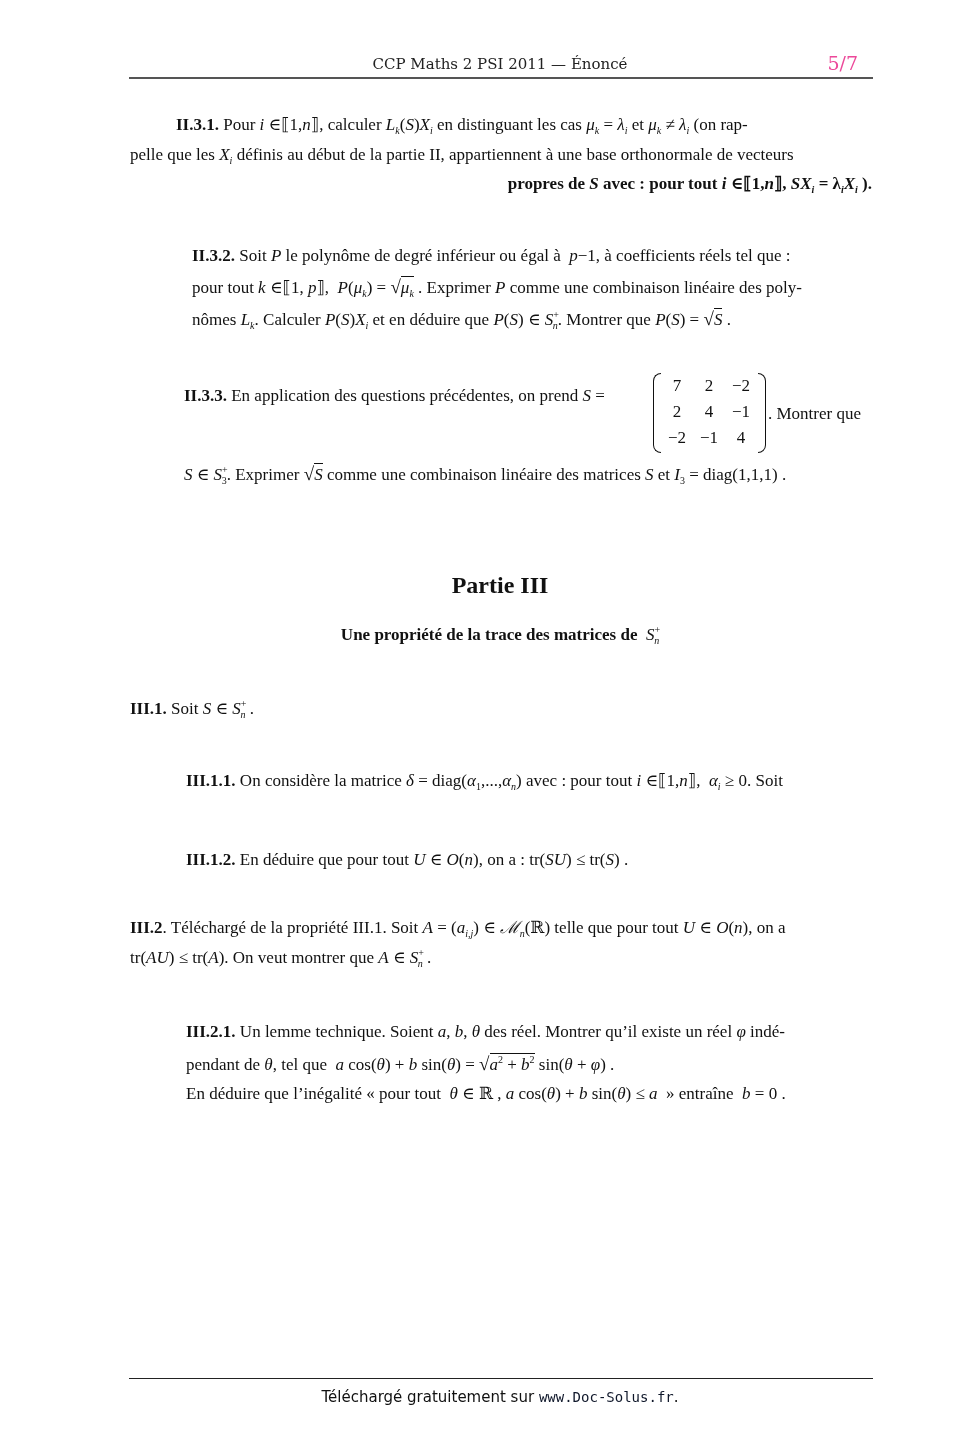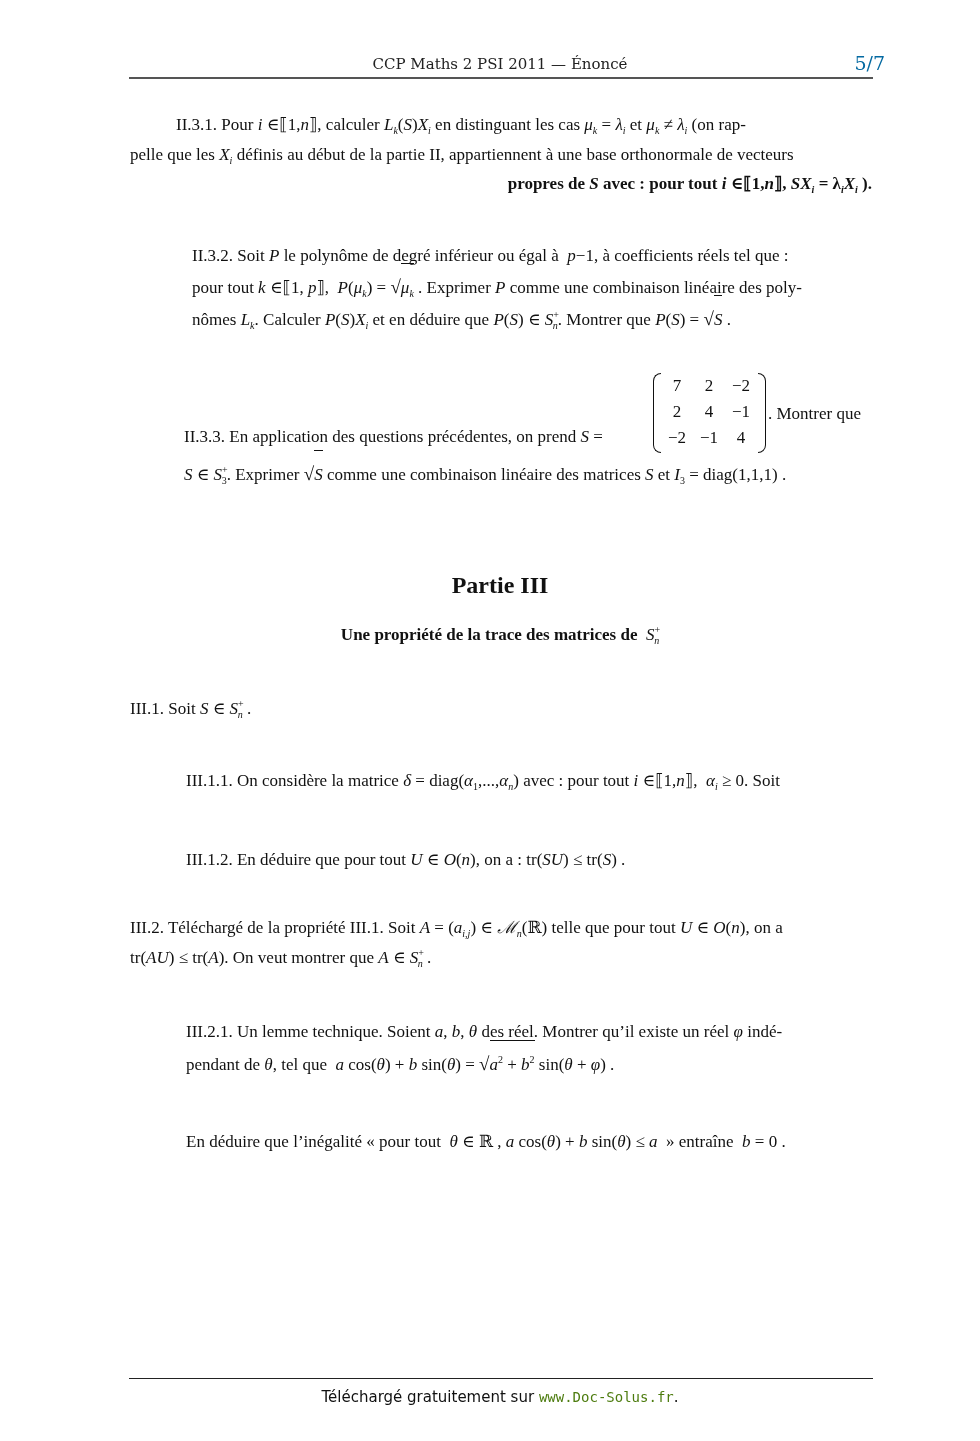--- a/index.html
+++ b/index.html
@@ -7,34 +7,34 @@
     width: 980px; height: 1441px; position: relative; overflow: hidden;
     font-family: "Liberation Serif", "DejaVu Serif", serif;
     color: #111; font-size: 17px;
   }
   .abs { position: absolute; }
   .header-title {
     left: 0; width: 1000px; top: 55px; text-align: center;
     font-family: "DejaVu Serif", "Liberation Serif", serif; font-size: 15px; color: #222;
   }
   .page-num {
-    right: 95px; top: 52px; font-family: "DejaVu Serif", serif; font-size: 19px; color: #0369a1;
+    right: 122px; top: 52px; font-family: "DejaVu Serif", serif; font-size: 19px; color: #ec4899;
   }
   .header-rule { left: 129px; width: 744px; top: 77px; height: 2px; background: #555; }
   .footer-rule { left: 129px; width: 744px; top: 1378px; height: 1px; background: #222; }
   .footer {
     left: 0; width: 1000px; top: 1388px; text-align: center;
     font-family: "DejaVu Sans", "Liberation Sans", sans-serif; font-size: 15px; color: #111;
   }
-  .footer .link { font-family: "DejaVu Sans Mono", "Liberation Mono", monospace; color: #4d7c0f; font-size: 14px; }
+  .footer .link { font-family: "DejaVu Sans Mono", "Liberation Mono", monospace; color: #0f172a; font-size: 14px; }
   .para { line-height: 29.5px; text-align: justify; }
-  .para b { font-weight: normal; }
+  .para b { font-weight: bold; }
   .m { font-style: italic; }
   sub, sup { font-size: 10px; line-height: 0; }
-  .sqrt { border-top: 1px solid #111; padding-top: 14px; }
+  .sqrt { border-top: 1px solid #111; padding-top: 1px; }
   .sqrt-sign { font-style: normal; font-size: 19px; }
   .part-title {
     left: 0; width: 1000px; top: 572px; text-align: center;
     font-weight: bold; font-size: 24px;
   }
   .part-sub {
     left: 0; width: 1000px; top: 625px; text-align: center;
     font-weight: bold; font-size: 17px;
   }
   .matrix {
@@ -75,21 +75,21 @@
     Soit <span class="m">P</span> le polynôme de degré inférieur ou égal à &nbsp;<span class="m">p</span>−1, à coefficients réels tel que :
   </div>
   <div>
     <span>pour tout</span> <span class="m">k</span> ∈⟦1, <span class="m">p</span>⟧, &nbsp;<span class="m">P</span>(<span class="m">μ<sub>k</sub></span>) = <span class="sqrt-sign">√</span><span class="sqrt m">μ<sub>k</sub></span> <span>. Exprimer</span> <span class="m">P</span> <span>comme une combinaison linéaire des poly-</span>
   </div>
   <div style="text-align:left;">
     <span>nômes</span> <span class="m">L<sub>k</sub></span><span>. Calculer</span> <span class="m">P</span>(<span class="m">S</span>)<span class="m">X<sub>i</sub></span> <span>et en déduire que</span> <span class="m">P</span>(<span class="m">S</span>) ∈ <span class="m">S</span><sup>+</sup><sub class="m" style="margin-left:-6px;">n</sub><span>. Montrer que</span> <span class="m">P</span>(<span class="m">S</span>) = <span class="sqrt-sign">√</span><span class="sqrt m">S</span> .
   </div>
 </div>
 
-<div class="abs para" style="left:184px; top:422px; white-space:nowrap;">
+<div class="abs para" style="left:184px; top:381px; white-space:nowrap;">
   <b>II.3.3.</b>
   <span>En application des questions précédentes, on prend</span> <span class="m">S</span> =
 </div>
 <div class="matrix">
   <div class="lpar"></div>
   <table>
     <tbody>
         <tr>
       <td>7</td>
       <td>2</td>
@@ -146,21 +146,21 @@
 </div>
 
 <div class="abs para" style="left:186px; width:686px; top:1017px;">
   <div>
     <b>III.2.1.</b>
     <span>Un lemme technique. Soient</span> <span class="m">a</span>, <span class="m">b</span>, <span class="m">θ</span> <span>des réel. Montrer qu’il existe un réel</span> <span class="m">φ</span> <span>indé-</span>
   </div>
   <div style="text-align:left; line-height:33px;">
     <span>pendant de</span> <span class="m">θ</span><span>, tel que</span> &nbsp;<span class="m">a</span> cos(<span class="m">θ</span>) + <span class="m">b</span> sin(<span class="m">θ</span>) = <span class="sqrt-sign">√</span><span class="sqrt"><span class="m">a</span><sup>2</sup> + <span class="m">b</span><sup>2</sup></span> sin(<span class="m">θ</span> + <span class="m">φ</span>) .
   </div>
-  <div style="text-align:left; line-height:25px;margin-top:48px;">
+  <div style="text-align:left; line-height:25px;">
     <span>En déduire que l’inégalité « pour tout</span> &nbsp;<span class="m">θ</span> ∈ ℝ , <span class="m">a</span> cos(<span class="m">θ</span>) + <span class="m">b</span> sin(<span class="m">θ</span>) ≤ <span class="m">a</span> &nbsp;<span>» entraîne</span> &nbsp;<span class="m">b</span> = 0 .
   </div>
 </div>
 
 <div class="abs footer-rule"></div>
 <div class="abs footer">
   <span>Téléchargé gratuitement sur</span>
   <a class="link">www.Doc-Solus.fr</a><span>.</span>
 </div>
 

